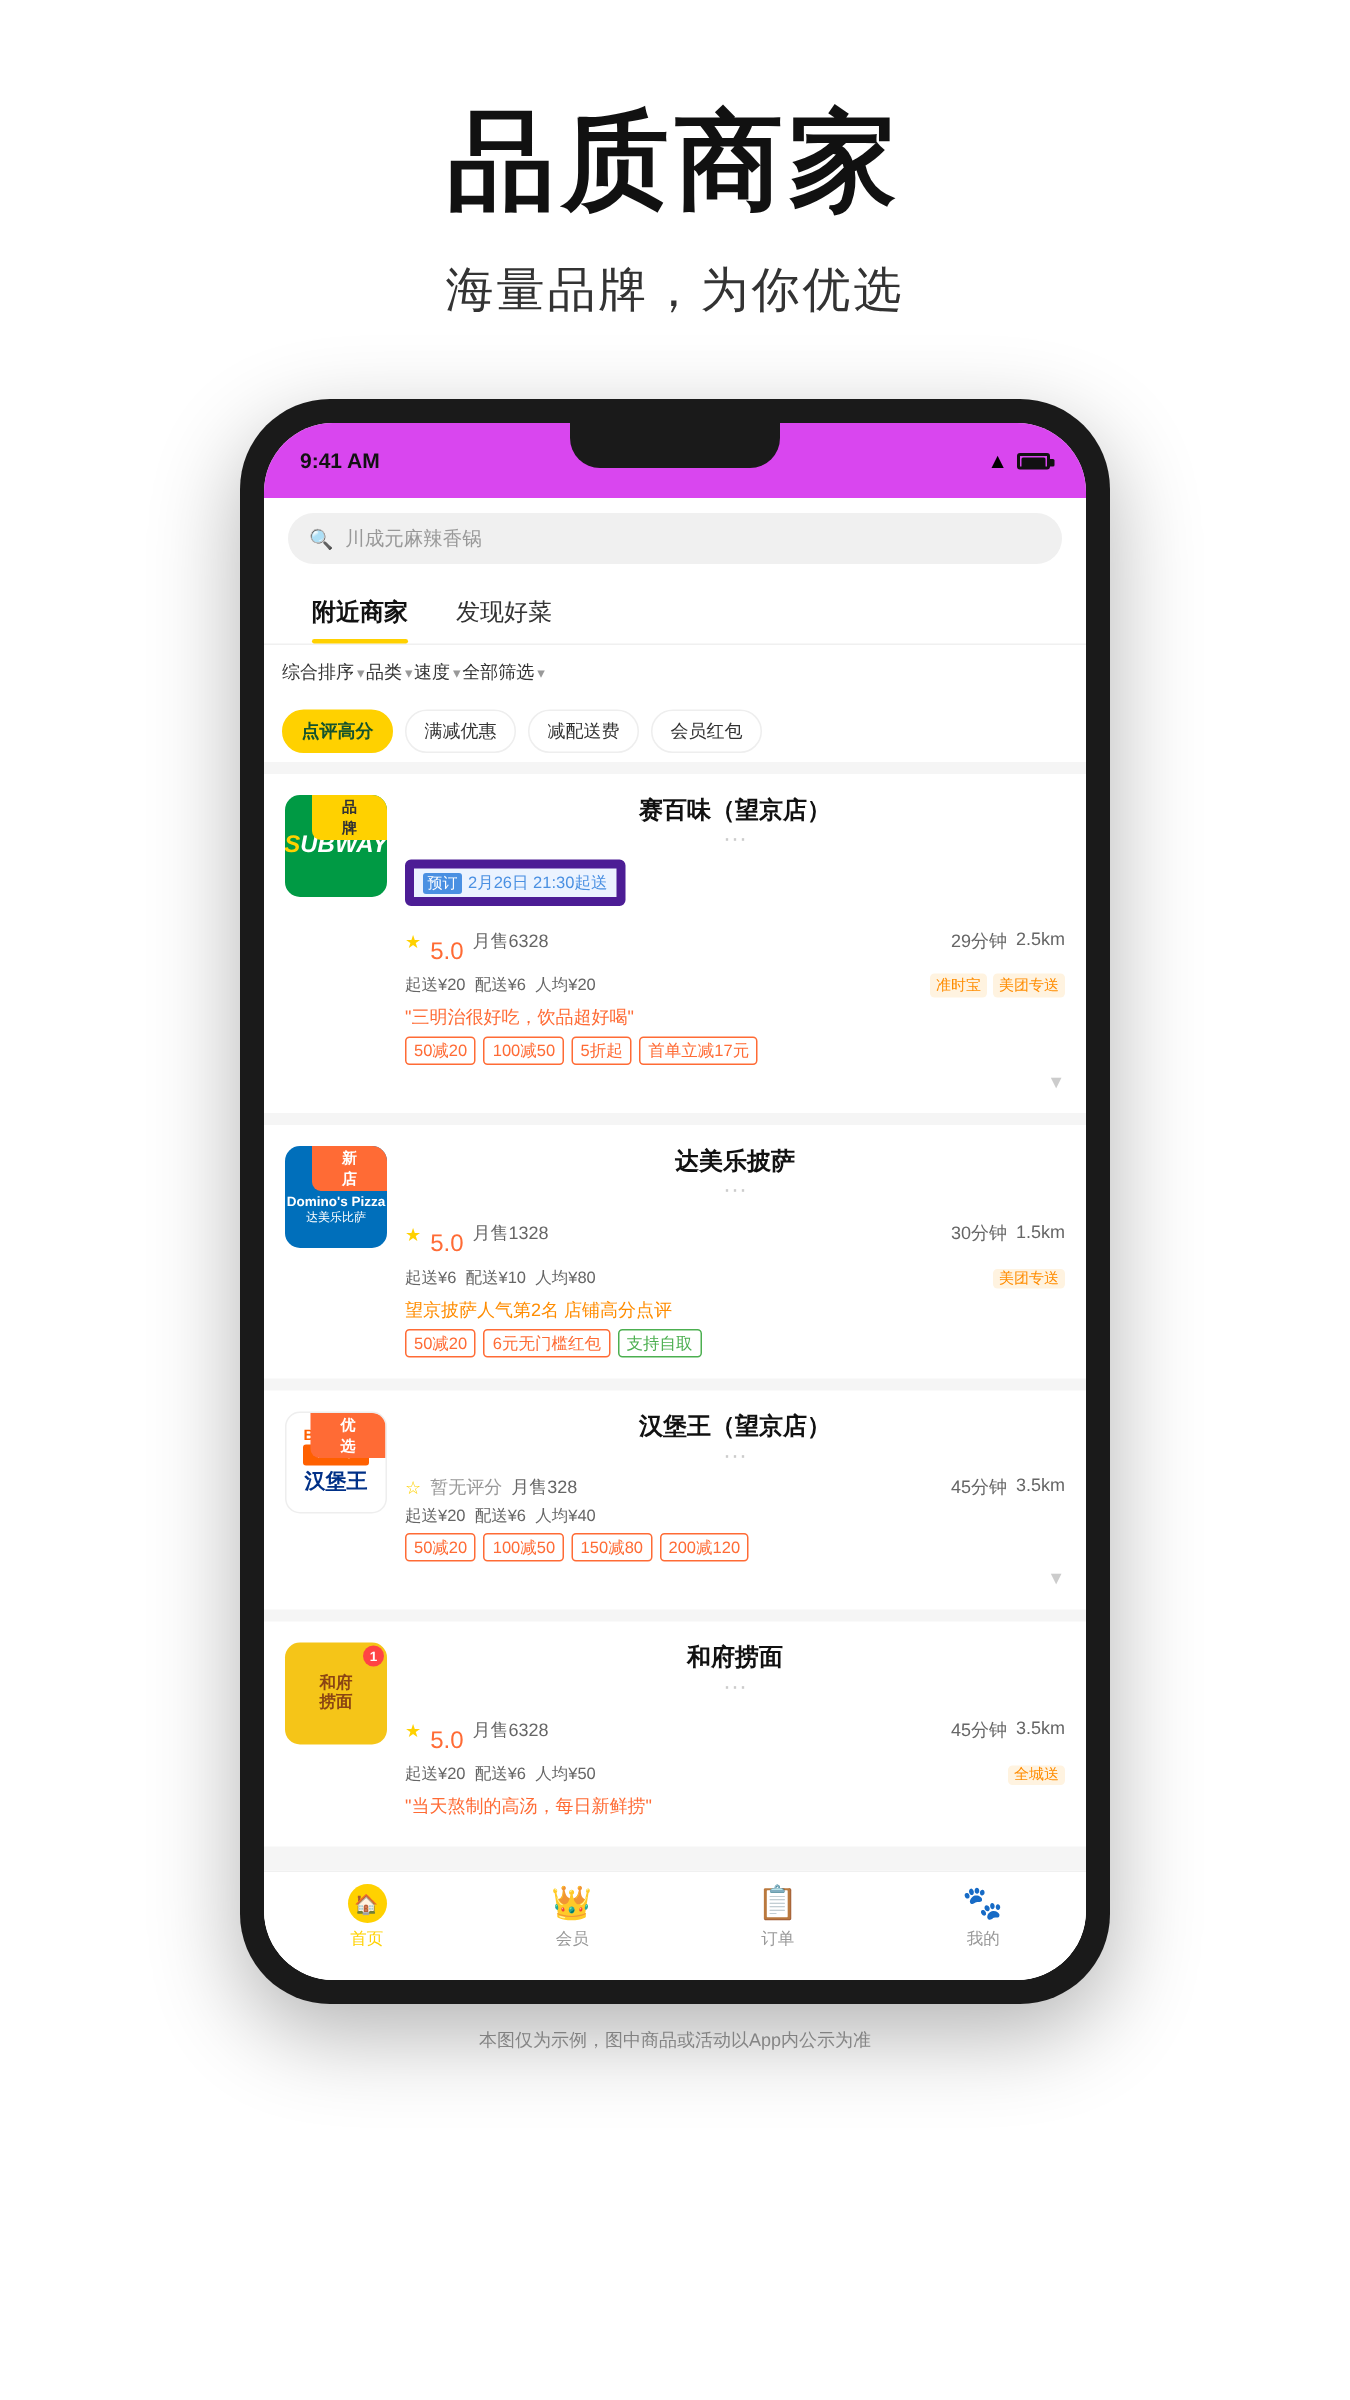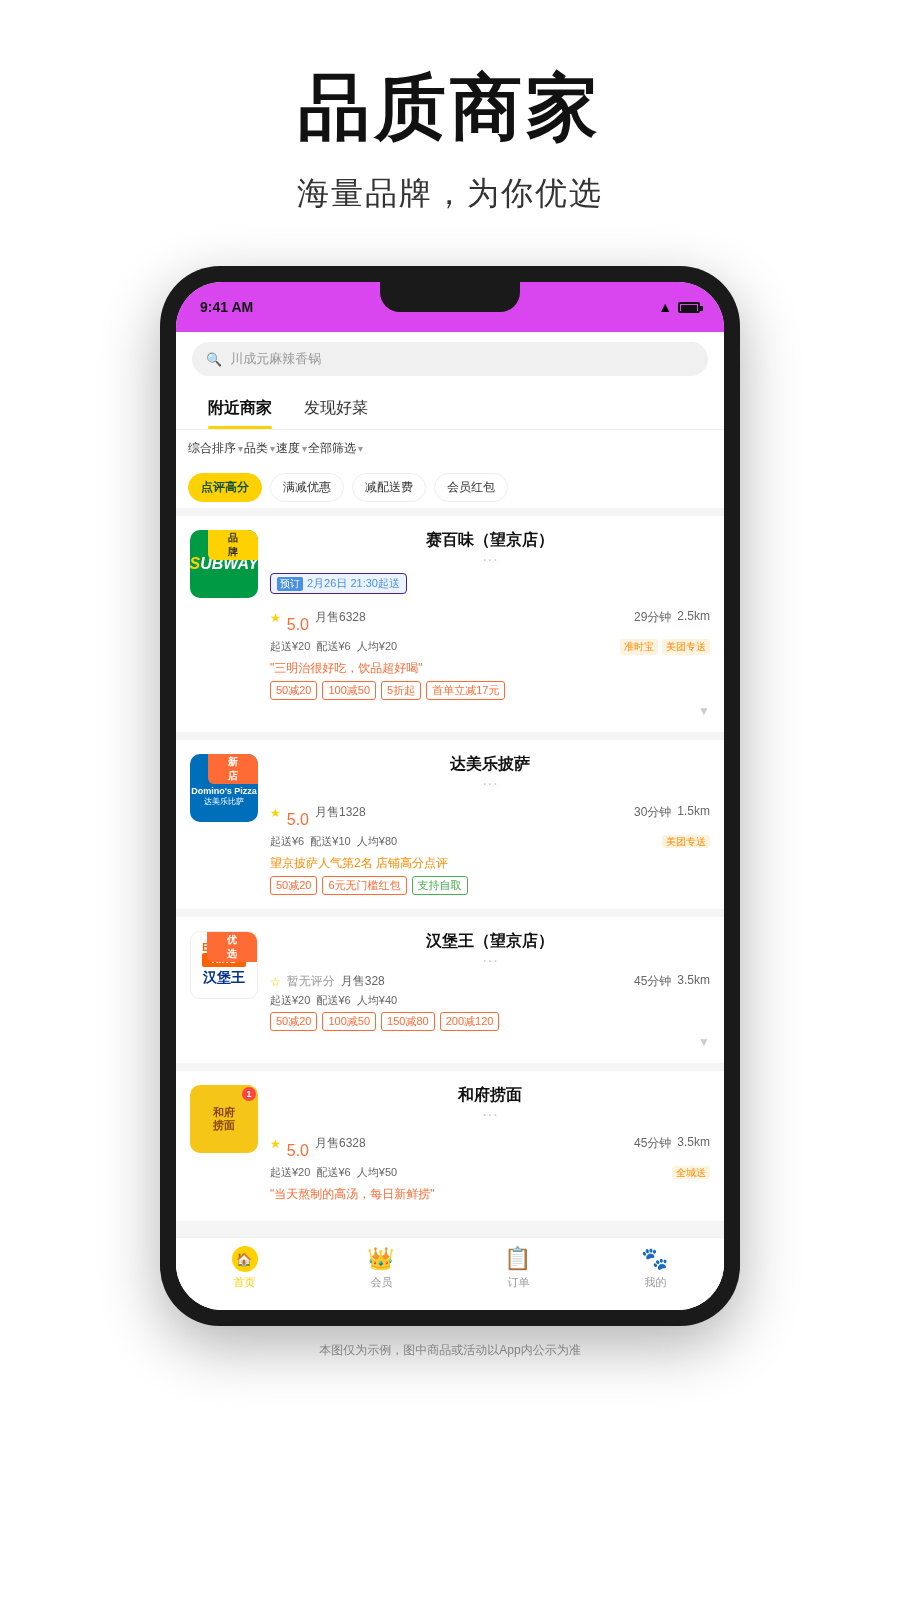--- a/index.html
+++ b/index.html
@@ -275,21 +275,21 @@
     .more-icon {
       color: #ccc;
       font-size: 16px;
     }
 
     .reservation-tag {
       display: inline-flex;
       align-items: center;
       gap: 4px;
       background: #EBF3FF;
-      border: 1px solid #4c1d95;
+      border: 6px solid #4c1d95;
       border-radius: 4px;
       padding: 2px 6px;
       margin: 4px 0;
     }
     .res-label {
       background: #4A90E2;
       color: white;
       font-size: 10px;
       padding: 0 3px;
       border-radius: 2px;

